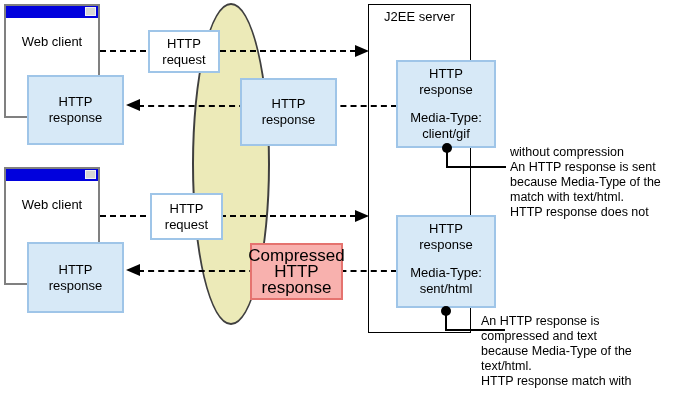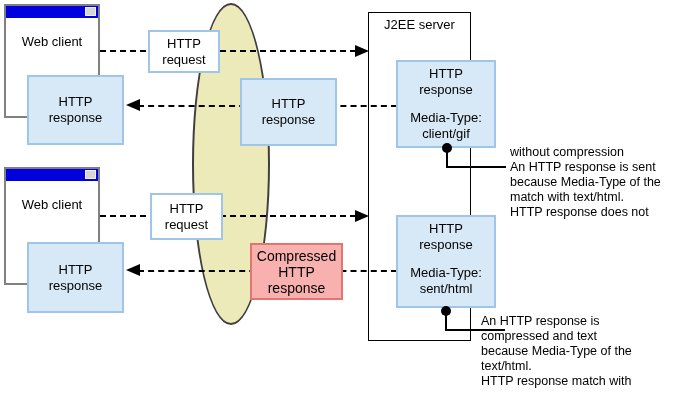--- a/index.html
+++ b/index.html
@@ -28,28 +28,28 @@
 
   
   .bluebox{background:#d7e9f7;border:2px solid #9fc5e8;z-index:3;
            display:flex;flex-direction:column;align-items:center;justify-content:center;
            font-size:13px;line-height:16px;text-align:center;}
   .whitebox{background:#fff;border:2px solid #9fc5e8;z-index:3;
             display:flex;flex-direction:column;align-items:center;justify-content:center;
             font-size:13px;line-height:16px;text-align:center;}
   .pinkbox{background:#f8b1ae;border:2px solid #e5736f;z-index:3;
            display:flex;flex-direction:column;align-items:center;justify-content:center;
-           font-size:14px;line-height:16px;text-align:center;}
+           font-size:17px;line-height:16px;text-align:center;}
   .srvbox{background:#d7e9f7;border:2px solid #9fc5e8;z-index:3;
           display:flex;flex-direction:column;align-items:center;justify-content:flex-start;
           font-size:13px;line-height:16px;text-align:center;padding-top:4px;}
   .media-gap{height:12px;}
 
   
-  .server-rect{border:1.5px solid #000;background:transparent;z-index:2;margin-top:8px;}
+  .server-rect{border:1.5px solid #000;background:transparent;z-index:2;}
   .server-label{position:absolute;left:0;right:0;top:4px;text-align:center;font-size:13px;}
 
   
   .dot{width:10px;height:10px;border-radius:50%;background:#000;z-index:4;}
   .conn{background:#000;z-index:4;}
 
   
   .annot{font-size:12.5px;line-height:15px;z-index:4;}
 </style>
 </head>

